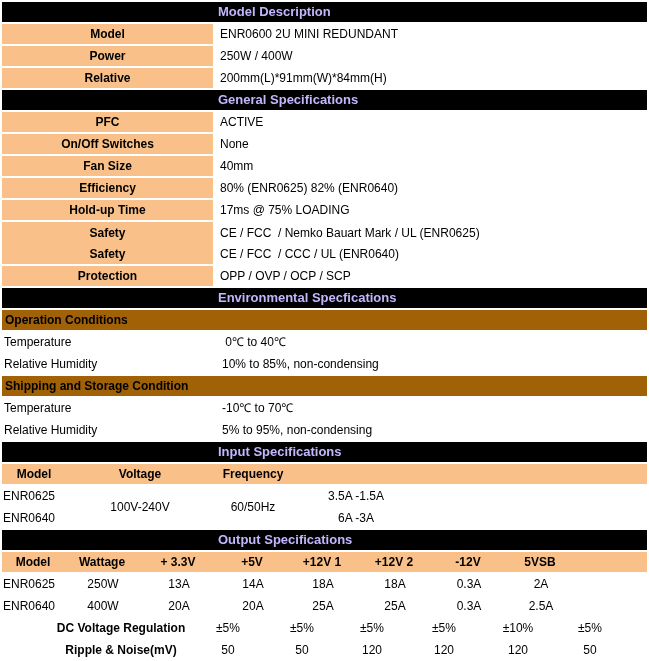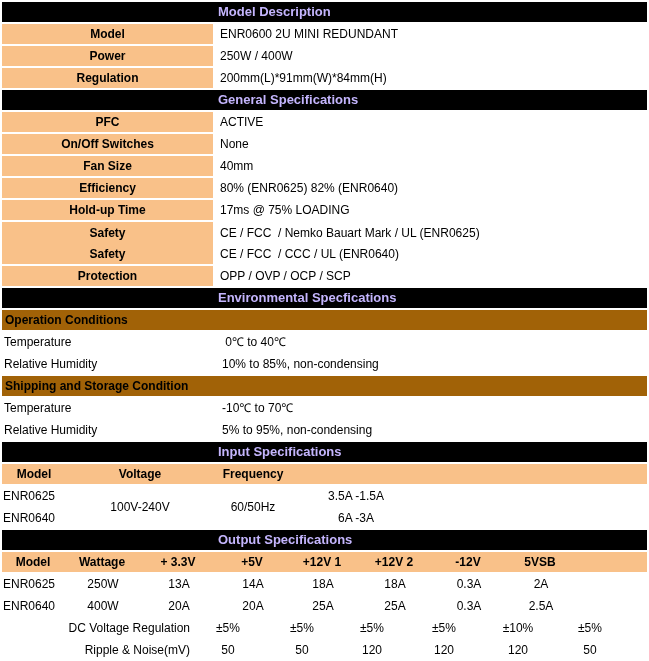--- a/index.html
+++ b/index.html
@@ -67,42 +67,42 @@
   .oc3{width:76px;}
   .oc4{width:72px;}
   .oc5{width:68px;}
   .oc6{width:76px;}
   .oc7{width:72px;}
   .oc8{width:72px;}
   .ot-row{display:flex;height:20px;line-height:20px;margin-bottom:2px;text-align:center;white-space:nowrap;}
   .ot-row .model-cell{text-align:left;padding-left:1px;}
   .ot-row .span-label{
     width:138px;box-sizing:content-box;
-    padding-left:50px;text-align:right;
-    overflow:visible;white-space:nowrap;
+    padding-left:50px;text-align:center;
+    overflow:visible;white-space:nowrap;font-weight:bold;
   }
   .ot-row.lastrow{margin-bottom:0;}
 </style>
 </head>
 <body>
 
 <div class="sheet">
 
   <div class="sec-hdr">Model Description</div>
 
   <div class="row">
     <div class="lbl">Model</div>
     <div class="val">ENR0600 2U MINI REDUNDANT</div>
   </div>
   <div class="row">
     <div class="lbl">Power</div>
     <div class="val">250W / 400W</div>
   </div>
   <div class="row">
-    <div class="lbl">Regulation</div>
+    <div class="lbl">Relative</div>
     <div class="val">200mm(L)*91mm(W)*84mm(H)</div>
   </div>
 
   <div class="sec-hdr">General Specifications</div>
 
   <div class="row">
     <div class="lbl">PFC</div>
     <div class="val">ACTIVE</div>
   </div>
   <div class="row">

